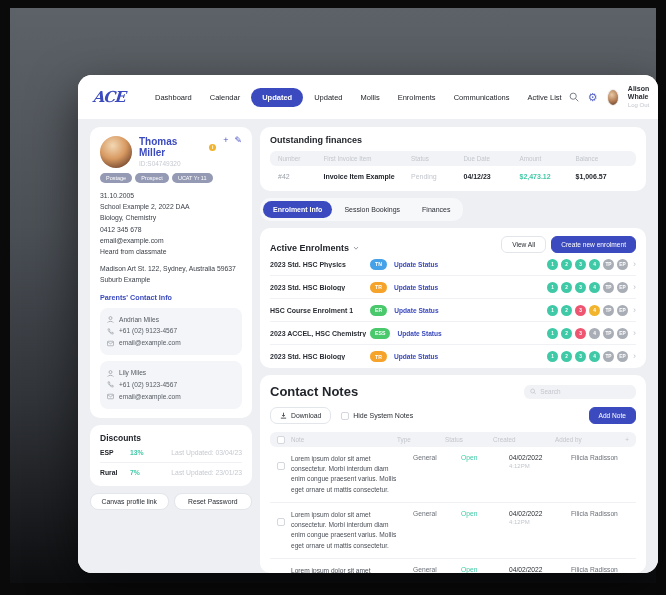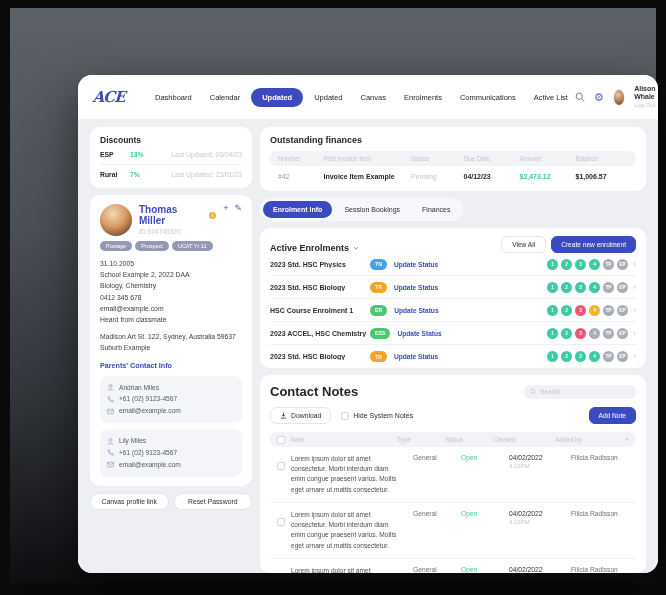--- a/index.html
+++ b/index.html
@@ -144,21 +144,21 @@
 
 <div class="window">
 
   <div class="topbar">
     <div class="logo">ACE</div>
     <div class="nav">
       <div class="nav-item">Dashboard</div>
       <div class="nav-item">Calendar</div>
       <div class="nav-item active">Updated</div>
       <div class="nav-item">Updated</div>
-      <div class="nav-item">Canvas</div>
+      <div class="nav-item">Mollis</div>
       <div class="nav-item">Enrolments</div>
       <div class="nav-item">Communications</div>
       <div class="nav-item">Active List</div>
     </div>
     <div class="topbar-right">
       <div class="icon-btn">
         <svg class="svg-ic" width="10" height="10" viewBox="0 0 10 10">
             <circle cx="4.2" cy="4.2" r="3.1" fill="none" stroke="#7a7f88" stroke-width="1"></circle>
             <line x1="6.6" y1="6.6" x2="9" y2="9" stroke="#7a7f88" stroke-width="1" stroke-linecap="round"></line>
           </svg>
@@ -169,34 +169,20 @@
         <span class="user-name">Alison Whale</span>
         <span class="user-action">Log Out</span>
       </div>
     </div>
   </div>
 
   <div class="content">
 
     <div class="col-left">
 
-      <div class="card pad-card">
-        <div class="card-title">Discounts</div>
-        <div class="kv-row">
-          <span class="kv-name">ESP</span>
-          <span class="kv-val">13%</span>
-          <span class="kv-right">Last Updated: 03/04/23</span>
-        </div>
-        <div class="kv-row">
-          <span class="kv-name">Rural</span>
-          <span class="kv-val">7%</span>
-          <span class="kv-right">Last Updated: 23/01/23</span>
-        </div>
-      </div>
-
       <div class="card profile">
         <div class="profile-head">
           <div class="avatar-lg"></div>
           <div>
             <div class="p-name-row">
               <span class="p-name">Thomas Miller</span>
               <span class="info-dot">i</span>
             </div>
             <div class="p-id">ID:S04749320</div>
           </div>
@@ -261,20 +247,34 @@
               </svg>
             <span>+61 (02) 9123-4567</span>
           </div>
           <div class="pc-row">
             <svg class="pc-ic svg-ic" width="7" height="7" viewBox="0 0 8 8">
                 <rect x="0.6" y="1.4" width="6.8" height="5.2" rx="0.8" fill="none" stroke="currentColor" stroke-width="0.8"></rect>
                 <path d="M0.8 2 L4 4.4 L7.2 2" fill="none" stroke="currentColor" stroke-width="0.8"></path>
               </svg>
             <span>email@example.com</span>
           </div>
+        </div>
+      </div>
+
+      <div class="card pad-card">
+        <div class="card-title">Discounts</div>
+        <div class="kv-row">
+          <span class="kv-name">ESP</span>
+          <span class="kv-val">13%</span>
+          <span class="kv-right">Last Updated: 03/04/23</span>
+        </div>
+        <div class="kv-row">
+          <span class="kv-name">Rural</span>
+          <span class="kv-val">7%</span>
+          <span class="kv-right">Last Updated: 23/01/23</span>
         </div>
       </div>
 
 
       <div class="btn-col">
         <div class="btn-row">
           <div class="btn half">Canvas profile link</div>
           <div class="btn half">Reset Password</div>
         </div>
 

